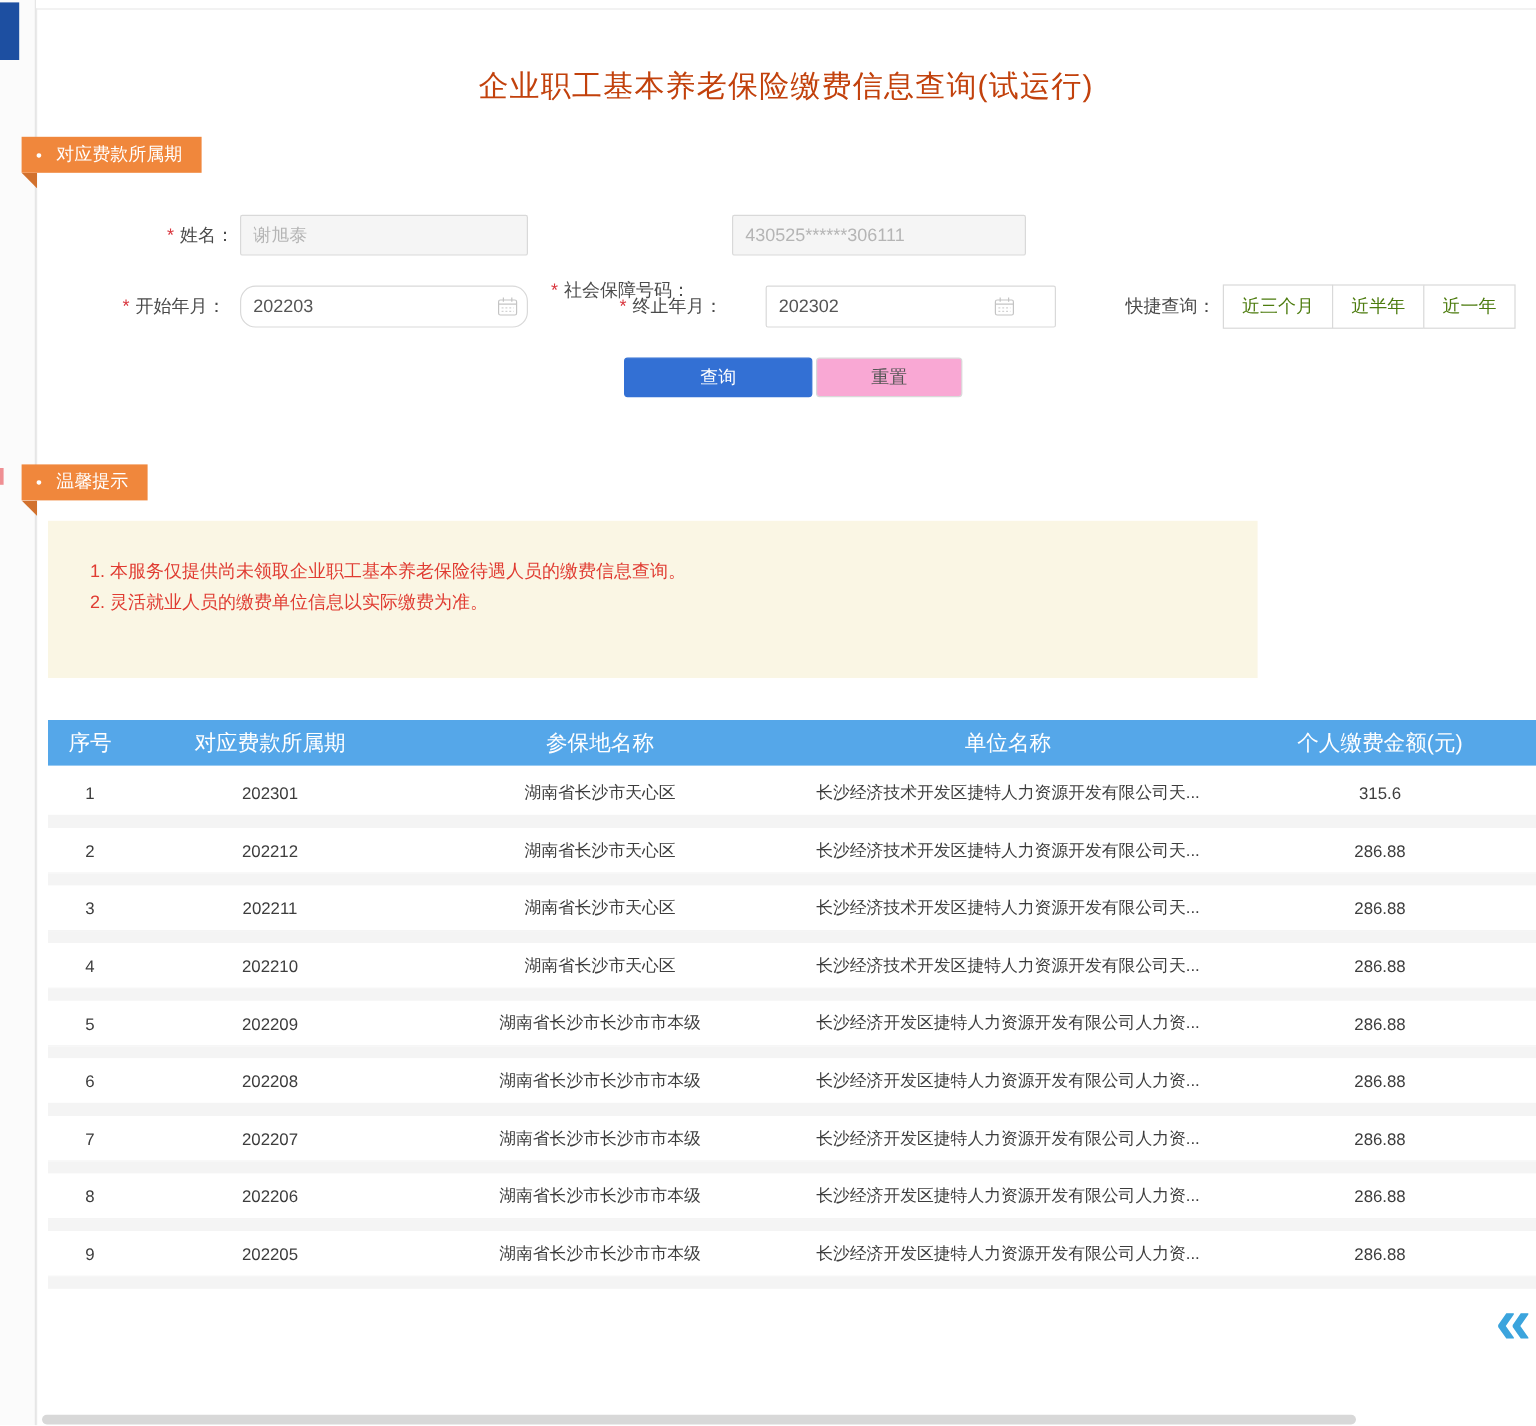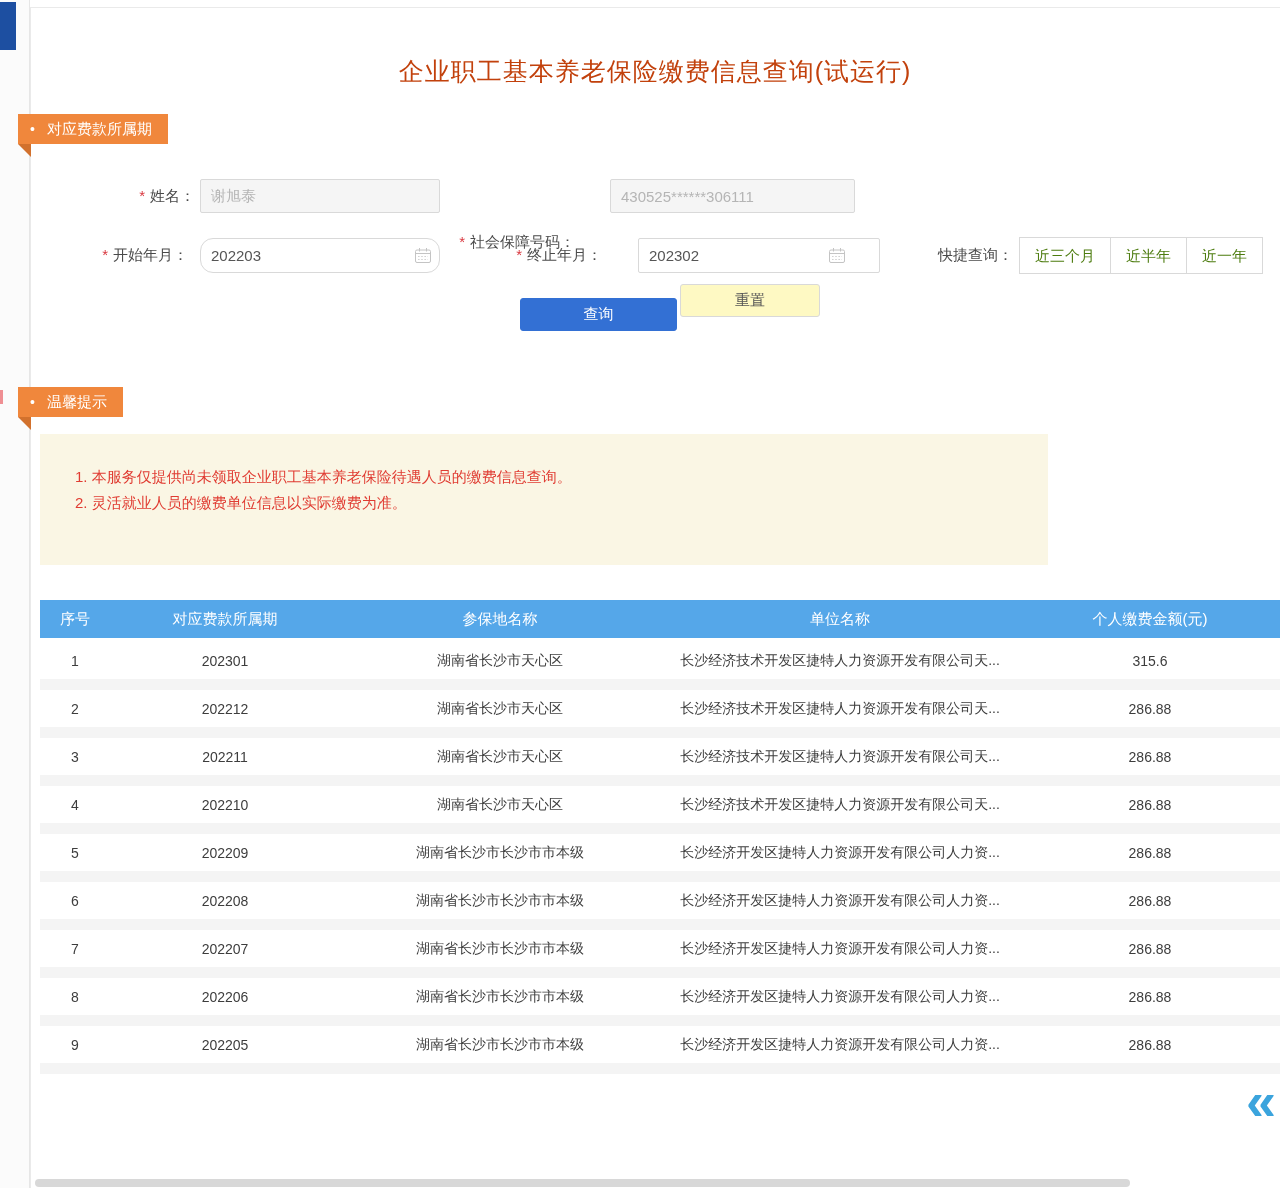--- a/index.html
+++ b/index.html
@@ -30,30 +30,30 @@
   .tinput.disabled { background:#f5f5f5; color:#b5b5b5; }
   .cal-wrap { position:absolute; width:18px; height:18px; cursor:pointer; }
 
   .quick-group { position:absolute; left:1020px; top:237px; display:flex; }
   .quick-btn { height:37px; line-height:35px; background:#fff; border:1px solid #d9d9d9;
     font-size:15px; color:#4d7c0f; padding:0 15px; margin-left:-1px; cursor:pointer; font-family:inherit; }
 
   .btn { position:absolute; height:33px; border-radius:3px; font-size:15px; cursor:pointer;
     font-family:inherit; }
   .btn-primary { left:520px; top:298px; width:157px; background:#3370d4; border:1px solid #3370d4; color:#fff; }
-  .btn-plain { left:680px; top:284px; width:140px; background:#fef9c3; border:1px solid #d9d9d9; color:#555; }
+  .btn-plain { left:680px; top:298px; width:122px; background:#f9a8d4; border:1px solid #d9d9d9; color:#555; }
 
   .notice { position:absolute; left:40px; top:434px; width:1008px; height:131px; background:#faf6e4; }
   .notice-inner { padding:30px 20px 0 35px; }
   .notice-line { font-size:15px; color:#e03c32; line-height:26px; }
 
   .table { position:absolute; left:40px; top:600px; width:1240px; }
   .thead, .trow { display:grid; grid-template-columns:70px 230px 320px 360px 260px; align-items:center; }
   .thead { height:38px; background:#55a7e9; }
-  .thead .th { color:#fff; font-size:15px; text-align:center; }
+  .thead .th { color:#fff; font-size:18px; text-align:center; }
   .tbody { padding-top:4px; }
   .trow { height:38px; background:#fff; margin-bottom:10px; border-bottom:1px solid #f4f4f4; }
   .trow { box-shadow:0 10px 0 0 #f4f4f4; }
   .td { font-size:14px; color:#3d3d3d; text-align:center; white-space:nowrap; overflow:hidden; }
 
   .collapse { position:absolute; left:1246px; top:1074px; font-size:54px; line-height:54px;
     font-weight:bold; color:#3ba4dd; cursor:pointer; }
   .hscroll { position:absolute; left:35px; top:1179px; width:1095px; height:8px;
     background:#d8d8d8; border-radius:4px; cursor:pointer; }
 </style>

